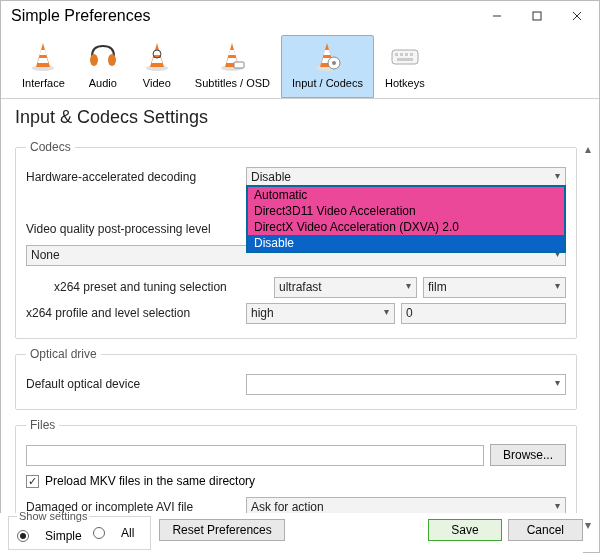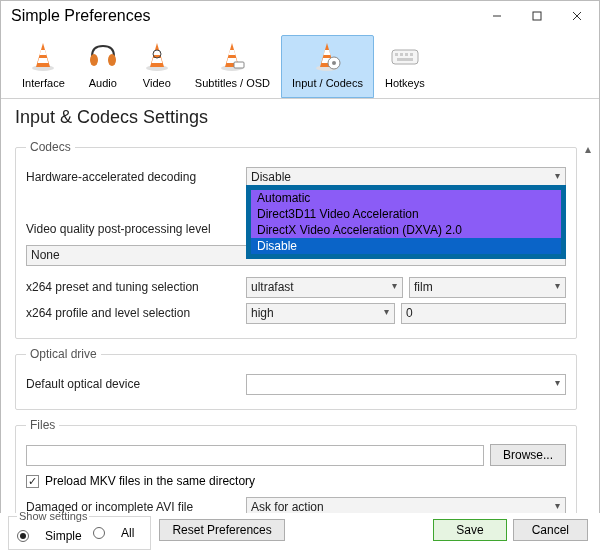--- a/index.html
+++ b/index.html
@@ -27,24 +27,24 @@
 select { appearance: none; background: #f3f3f3; padding-right: 16px; position: relative; }
 .select-wrap { position: relative; flex: 1; display: flex; }
 .select-wrap select { flex: 1; }
 .select-wrap::after { content: "▾"; position: absolute; right: 6px; top: 3px; font-size: 10px; color: #555; pointer-events: none; }
 input[type=text].white { background: #fff; }
 .btn { height: 22px; padding: 0 12px; border: 1px solid #adadad; background: #e9e9e9; cursor: default; display: inline-flex; align-items: center; }
 .btn.save { border-color: #3fa62f; background: #e6f4e1; }
 .check { display: flex; align-items: center; gap: 6px; }
 .check .box { width: 13px; height: 13px; border: 1px solid #888; background: #fff; display: flex; align-items: center; justify-content: center; }
 .check .box.checked::after { content: "✓"; font-size: 11px; line-height: 1; color: #222; }
-.dropdown-open { position: absolute; border: 5px solid #0369a1; background: #8b5cf6; z-index: 10; }
+.dropdown-open { position: absolute; border: 2px solid #0369a1; background: #ec4899; z-index: 10; }
 .dropdown-open .opt { padding: 1px 6px; font-size: 12px; white-space: nowrap; }
 .dropdown-open .opt.hl { background: #0a64c8; color: #fff; }
-.bottom { position: absolute; left: 0; right: 0; bottom: 0; height: 40px; display: flex; align-items: center; padding: 0 12px 6px 8px; background: #fff; }
+.bottom { position: absolute; left: 0; right: 17px; bottom: 0; height: 40px; display: flex; align-items: center; padding: 0 0 6px 8px; background: #fff; }
 fieldset.show { border: 1px solid #d6d6d6; padding: 4px 8px 6px 8px; margin-right: 8px; }
 fieldset.show legend { font-size: 11px; color: #555; padding: 0 2px; }
 .radio { display: inline-flex; align-items: center; gap: 16px; margin-right: 8px; }
 .radio .r { width: 12px; height: 12px; border-radius: 50%; border: 1px solid #666; background: #fff; display: flex; align-items: center; justify-content: center; }
 .radio .r.sel::after { content: ""; width: 6px; height: 6px; border-radius: 50%; background: #222; }
 .spacer { flex: 1; }
 .half { flex: 1; }
 .gap { width: 6px; }
 </style>
 </head>
@@ -165,21 +165,21 @@
     <div class="row">
       <span class="lbl">Video quality post-processing level</span>
     </div>
 
     <div class="row">
       <div class="select-wrap">
             <select><option>None</option></select>
           </div>
     </div>
 
-    <div class="row" style="margin-top:10px;">
+    <div class="row" style="margin-top:10px;margin-left:28px;">
       <span class="lbl">x264 preset and tuning selection</span>
       <div class="select-wrap half">
             <select><option>ultrafast</option></select>
           </div>
       <div class="gap"></div>
       <div class="select-wrap half">
             <select><option>film</option></select>
           </div>
     </div>
 

